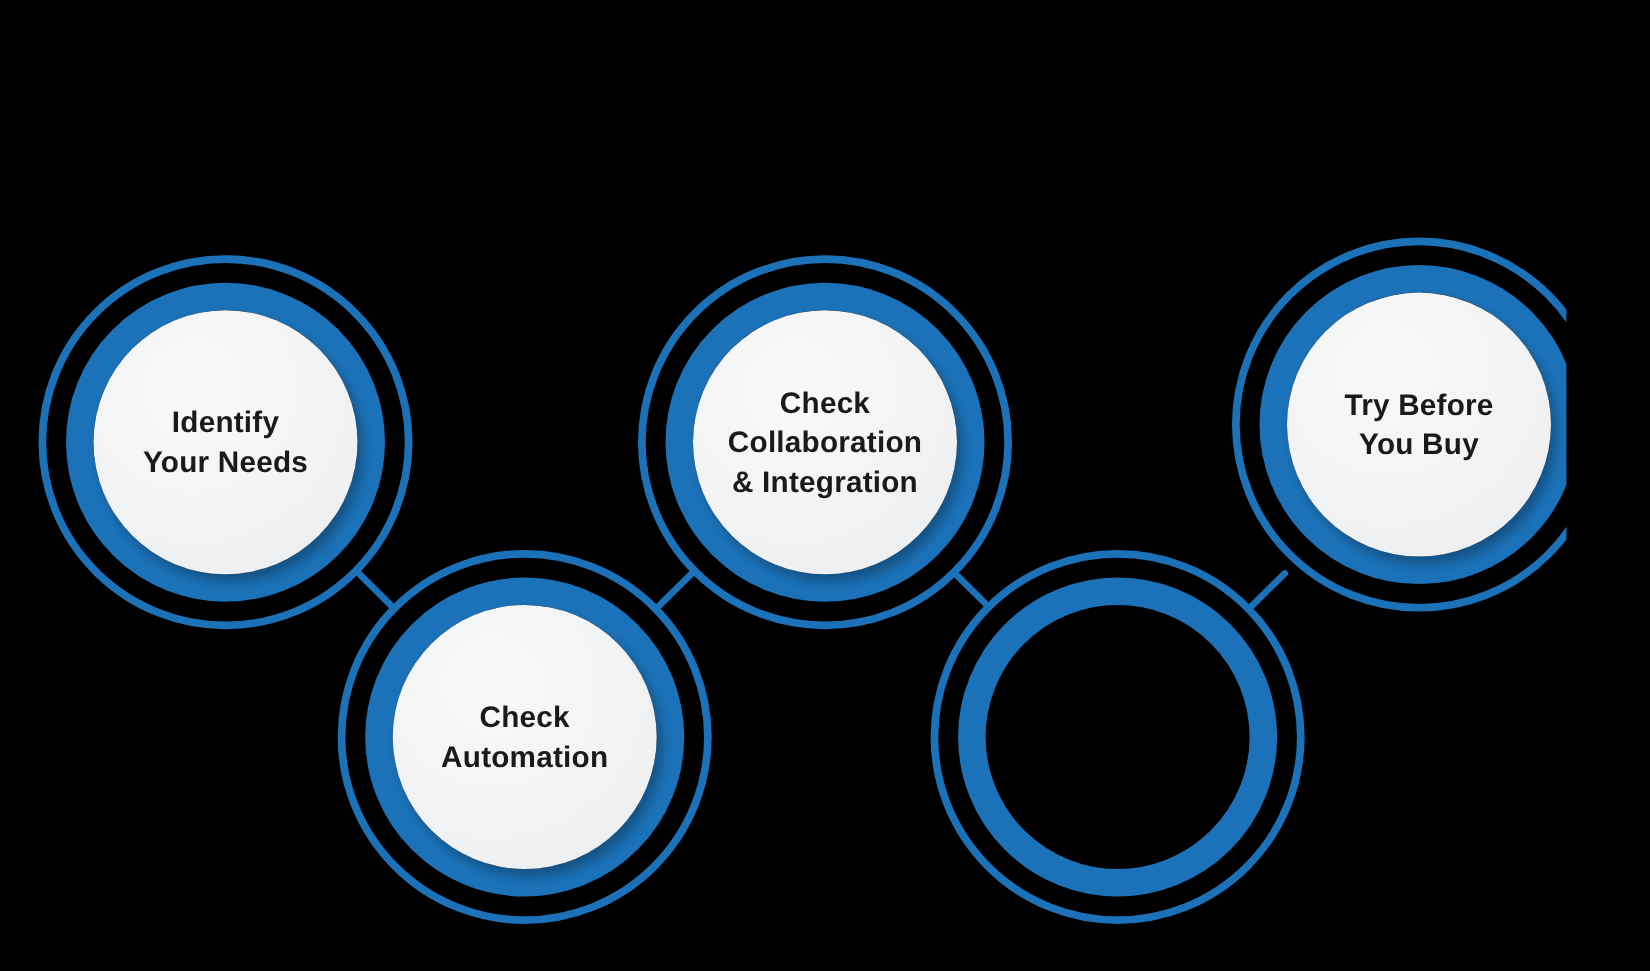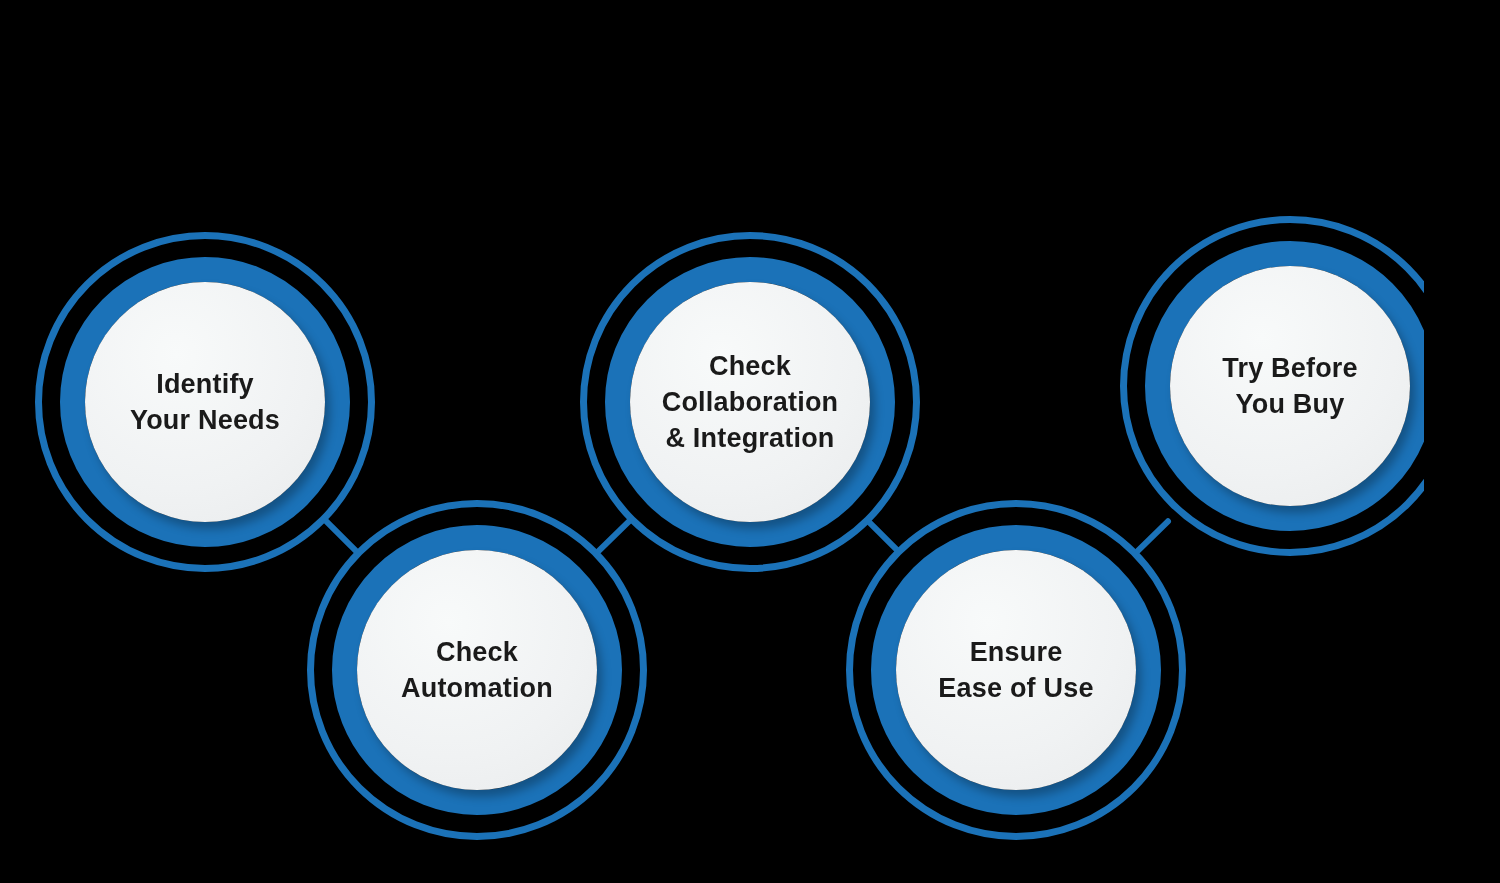--- a/index.html
+++ b/index.html
@@ -115,24 +115,20 @@
     <div class="inner-circle">
       <span class="step-label">Check
 Collaboration
 &amp; Integration</span>
     </div>
   </div>
 
   <div class="node node-4">
     <div class="ring-outer"></div>
     <div class="ring-thick"></div>
-    <div class="inner-circle">
-      <span class="step-label">Ensure
-Ease of Use</span>
-    </div>
   </div>
 
   <div class="node node-5">
     <div class="ring-outer"></div>
     <div class="ring-thick"></div>
     <div class="inner-circle">
       <span class="step-label">Try Before
 You Buy</span>
     </div>
   </div>

